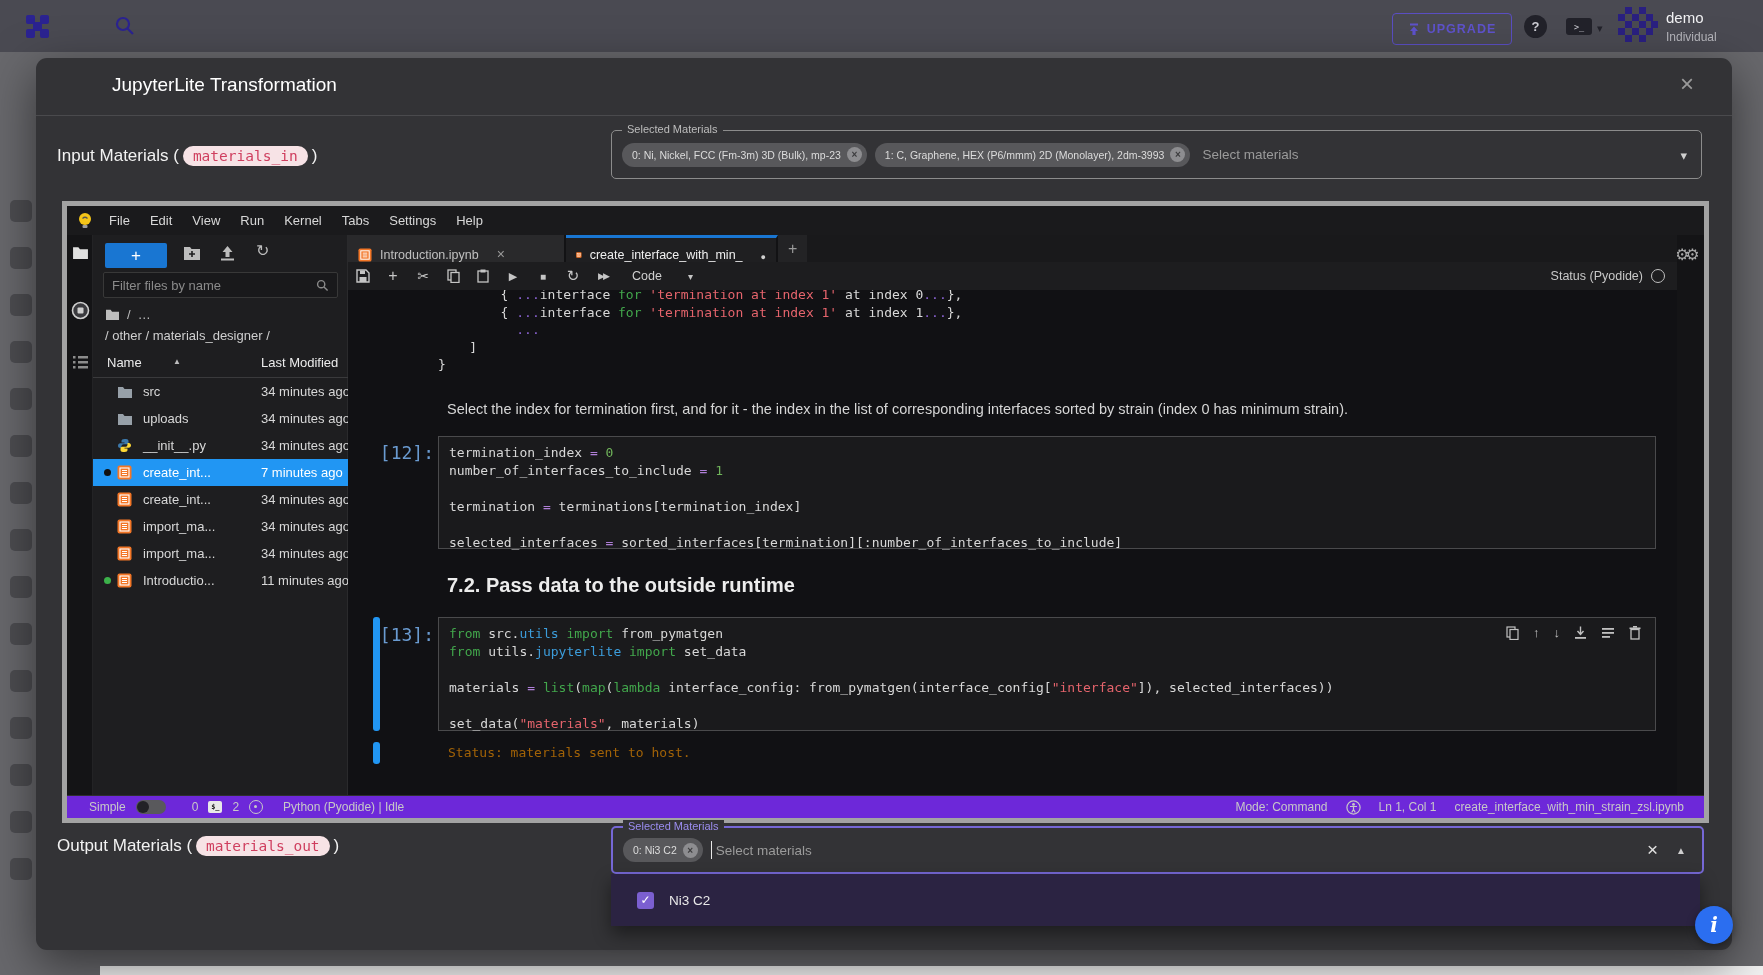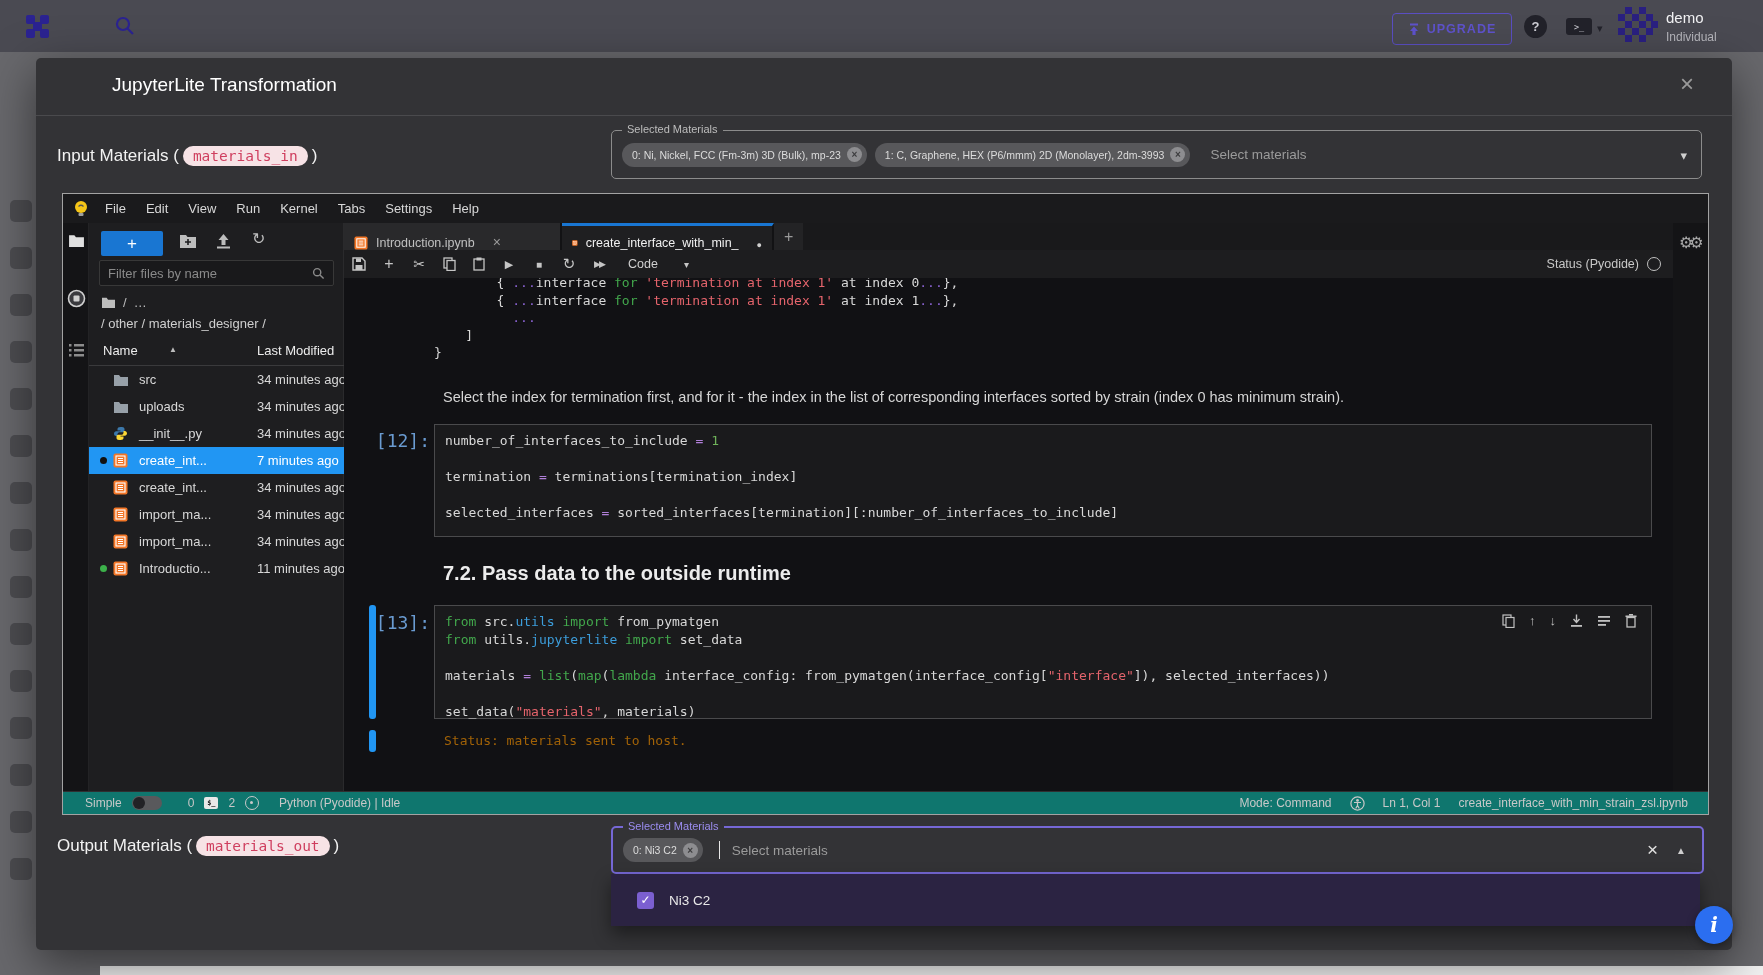--- a/index.html
+++ b/index.html
@@ -21,33 +21,33 @@
   .term-caret{position:absolute;left:1597px;top:22px;color:#22222a;font-size:11px;}
   .avatar{position:absolute;left:1618px;top:7px;width:40px;height:40px;}
   .avatar .px{position:absolute;width:7px;height:7px;background:#2a2080;}
   .user-name{position:absolute;left:1666px;top:9px;color:#f2f2f4;font-size:15px;}
   .user-plan{position:absolute;left:1666px;top:30px;color:#b6b6bc;font-size:12px;}
 
   .rail-icon{position:absolute;left:10px;width:22px;height:22px;background:#37373c;opacity:.55;border-radius:5px;}
   .page-strip{position:absolute;left:100px;top:966px;width:1663px;height:9px;background:#f2f2f2;}
 
   
-  .modal{position:absolute;left:36px;top:58px;width:1696px;height:892px;background:#333336;border-radius:5px;
+  .modal{position:absolute;left:36px;top:58px;width:1696px;height:892px;background:#333336;border-radius:11px;
          box-shadow:0 14px 48px rgba(0,0,0,.5);}
   .dlg-title{position:absolute;left:76px;top:16px;font-size:19px;font-weight:500;color:#fff;}
   .dlg-close{position:absolute;left:1644px;top:12px;font-size:24px;color:#9a9a9a;cursor:pointer;}
   .dlg-divider{position:absolute;left:0;top:57px;width:1696px;height:1px;background:#4a4a4d;}
 
   .io-row{position:absolute;left:21px;display:flex;align-items:center;color:#f2f2f2;font-size:17px;gap:2px;}
   .code-chip{font-family:"DejaVu Sans Mono",monospace;font-size:14.5px;color:#cf3f5f;background:#f7e3e6;
              border-radius:11px;padding:2px 10px;margin:0 2px;}
 
   .fieldset{position:absolute;border:1px solid #8c8c8c;border-radius:5px;background:transparent;}
   .fieldset .legend{position:absolute;top:-8px;left:10px;background:#333336;padding:0 5px;font-size:11px;color:#bdbdbd;}
-  .fieldset .chiprow{position:absolute;left:10px;top:0;bottom:0;display:flex;align-items:center;gap:8px;}
+  .fieldset .chiprow{position:absolute;left:10px;top:0;bottom:0;display:flex;align-items:center;}
   .mchip{display:flex;align-items:center;gap:6px;background:#58585b;border-radius:13px;height:24px;padding:0 5px 0 10px;
          color:#dcdcdc;font-size:10.5px;white-space:nowrap;}
   .mchip .x{width:15px;height:15px;border-radius:50%;background:#8d8d90;color:#3c3c3e;font-size:10px;line-height:15px;
          text-align:center;font-weight:bold;}
   .sel-placeholder{color:#9b9b9b;font-size:13.5px;margin-left:12px;}
   .dd-arrow{position:absolute;right:14px;top:50%;transform:translateY(-50%);color:#cfcfcf;font-size:13px;}
 
   .out-fieldset{border:2px solid #7668d6;}
   .out-fieldset .legend{color:#9b8df0;}
   .caret-line{width:1px;height:18px;background:#e8e8e8;margin-left:8px;}
@@ -56,21 +56,21 @@
 
   .dropdown{position:absolute;background:#2b2342;box-shadow:0 8px 18px rgba(0,0,0,.45);}
   .dd-item{display:flex;align-items:center;gap:15px;height:52px;padding-left:26px;color:#e8e8e8;font-size:13.5px;}
   .checkbox{width:17px;height:17px;border-radius:3px;background:#7b5fd0;color:#fff;font-size:12px;line-height:17px;text-align:center;}
 
   .fab{position:absolute;left:1659px;top:848px;width:38px;height:38px;border-radius:50%;background:#2b6ef0;
        box-shadow:0 3px 8px rgba(0,0,0,.4);color:#fff;display:flex;align-items:center;justify-content:center;
        font-family:"DejaVu Serif",serif;font-style:italic;font-weight:bold;font-size:20px;}
 
   
-  .lab{position:absolute;left:26px;top:135px;width:1647px;height:622px;background:#111114;border:1px solid #a3a3a3;
+  .lab{position:absolute;left:26px;top:143px;width:1647px;height:622px;background:#111114;border:5px solid #a3a3a3;
        box-sizing:border-box;font-size:13px;}
   .menubar{position:absolute;left:0;top:0;right:0;height:29px;background:#1a1a1c;border-bottom:1px solid #262628;
        display:flex;align-items:center;padding-left:10px;}
   .menu-item{color:#d8d8d8;font-size:13px;padding:0 10px;line-height:29px;}
   .bulb{margin-right:6px;}
 
   .leftstrip{position:absolute;left:0;top:29px;width:26px;height:571px;background:#141416;border-right:1px solid #232325;box-sizing:border-box;}
   .fb{position:absolute;left:26px;top:29px;width:255px;height:571px;background:#1e1e20;border-right:1px solid #2a2a2c;box-sizing:border-box;}
   .fb-newbtn{position:absolute;left:12px;top:8px;width:62px;height:25px;background:#1976d2;border-radius:2px;
        color:#fff;font-size:17px;display:flex;align-items:center;justify-content:center;}
@@ -116,21 +116,21 @@
   .tk-o{color:#b07fd8}.tk-e{color:#8a63d2}.tk-p{color:#3c9ddb}
   .md-para{position:absolute;left:99px;top:111px;color:#d6d6d6;font-size:14.5px;}
   .prompt{position:absolute;left:14px;width:72px;text-align:right;color:#6a9bd1;font-size:18px;font-family:"DejaVu Sans Mono",monospace;}
   .codebox{position:absolute;left:90px;width:1218px;background:#1a1a1c;border:1px solid #4a4a4c;box-sizing:border-box;padding:7px 10px;}
   .nb-heading{position:absolute;left:99px;top:284px;color:#ececec;font-size:20px;font-weight:bold;}
   .bluebar{position:absolute;left:25px;width:7px;background:#2196f3;border-radius:3px;}
   .cell-tools{position:absolute;top:7px;right:14px;display:flex;gap:14px;align-items:center;color:#c0c0c0;}
   .cell-tools .g{font-size:13px;}
   .statout{position:absolute;left:100px;top:455px;color:#a16207;font-family:"DejaVu Sans Mono",monospace;font-size:13px;}
 
-  .statusbar{position:absolute;left:0;bottom:0;right:0;height:22px;background:#0f766e;border-top:1px solid #2f2f31;
+  .statusbar{position:absolute;left:0;bottom:0;right:0;height:22px;background:#6d28d9;border-top:1px solid #2f2f31;
        color:#c8c8c8;font-size:12px;}
   .sb-left{position:absolute;left:22px;top:0;height:22px;display:flex;align-items:center;gap:10px;}
   .sb-right{position:absolute;right:20px;top:0;height:22px;display:flex;align-items:center;gap:18px;}
   .toggle{width:30px;height:14px;border-radius:8px;background:#59595c;position:relative;}
   .toggle .knob{position:absolute;left:1px;top:1px;width:12px;height:12px;border-radius:50%;background:#222226;}
   .term-ic{width:14px;height:12px;background:#e8e8e8;border-radius:2px;color:#1a1a1c;font-size:7px;line-height:12px;
        text-align:center;font-family:"DejaVu Sans Mono",monospace;font-weight:bold;}
   .kern-ic{width:12px;height:12px;border:1.3px solid #c8c8c8;border-radius:50%;position:relative;}
   .kern-ic:after{content:"";position:absolute;left:3.5px;top:3.5px;width:3px;height:3px;border-radius:50%;background:#c8c8c8;}
 </style>
@@ -459,20 +459,21 @@
             <div class="cline"><span class="tk-v">        { </span><span class="tk-e">...</span><span class="tk-v">interface </span><span class="tk-k">for</span><span class="tk-s"> 'termination at index 1'</span><span class="tk-v"> at index 0</span><span class="tk-e">...</span><span class="tk-v">},</span></div>
             <div class="cline"><span class="tk-v">        { </span><span class="tk-e">...</span><span class="tk-v">interface </span><span class="tk-k">for</span><span class="tk-s"> 'termination at index 1'</span><span class="tk-v"> at index 1</span><span class="tk-e">...</span><span class="tk-v">},</span></div>
             <div class="cline"><span class="tk-v">          </span><span class="tk-e">...</span></div>
             <div class="cline"><span class="tk-v">    ]</span></div>
             <div class="cline"><span class="tk-v">}</span></div>
           </div>
         <div class="md-para">Select the index for termination first, and for it - the index in the list of corresponding interfaces sorted by strain (index 0 has minimum strain).</div>
 
         <div class="prompt" style="top:152px;">[12]:</div>
         <div class="codebox" style="top:146px;height:113px;">
+            <div class="cline"><span class="tk-v">termination_index</span><span class="tk-o"> = </span><span class="tk-n">0</span></div>
             <div class="cline"><span class="tk-v">number_of_interfaces_to_include</span><span class="tk-o"> = </span><span class="tk-n">1</span></div>
             <div class="cline">&nbsp;</div>
             <div class="cline"><span class="tk-v">termination</span><span class="tk-o"> = </span><span class="tk-v">terminations[termination_index]</span></div>
             <div class="cline">&nbsp;</div>
             <div class="cline"><span class="tk-v">selected_interfaces</span><span class="tk-o"> = </span><span class="tk-v">sorted_interfaces[termination][:number_of_interfaces_to_include]</span></div>
           </div>
 
         <div class="nb-heading">7.2. Pass data to the outside runtime</div>
 
         <div class="bluebar" style="top:327px;height:114px;"></div>

